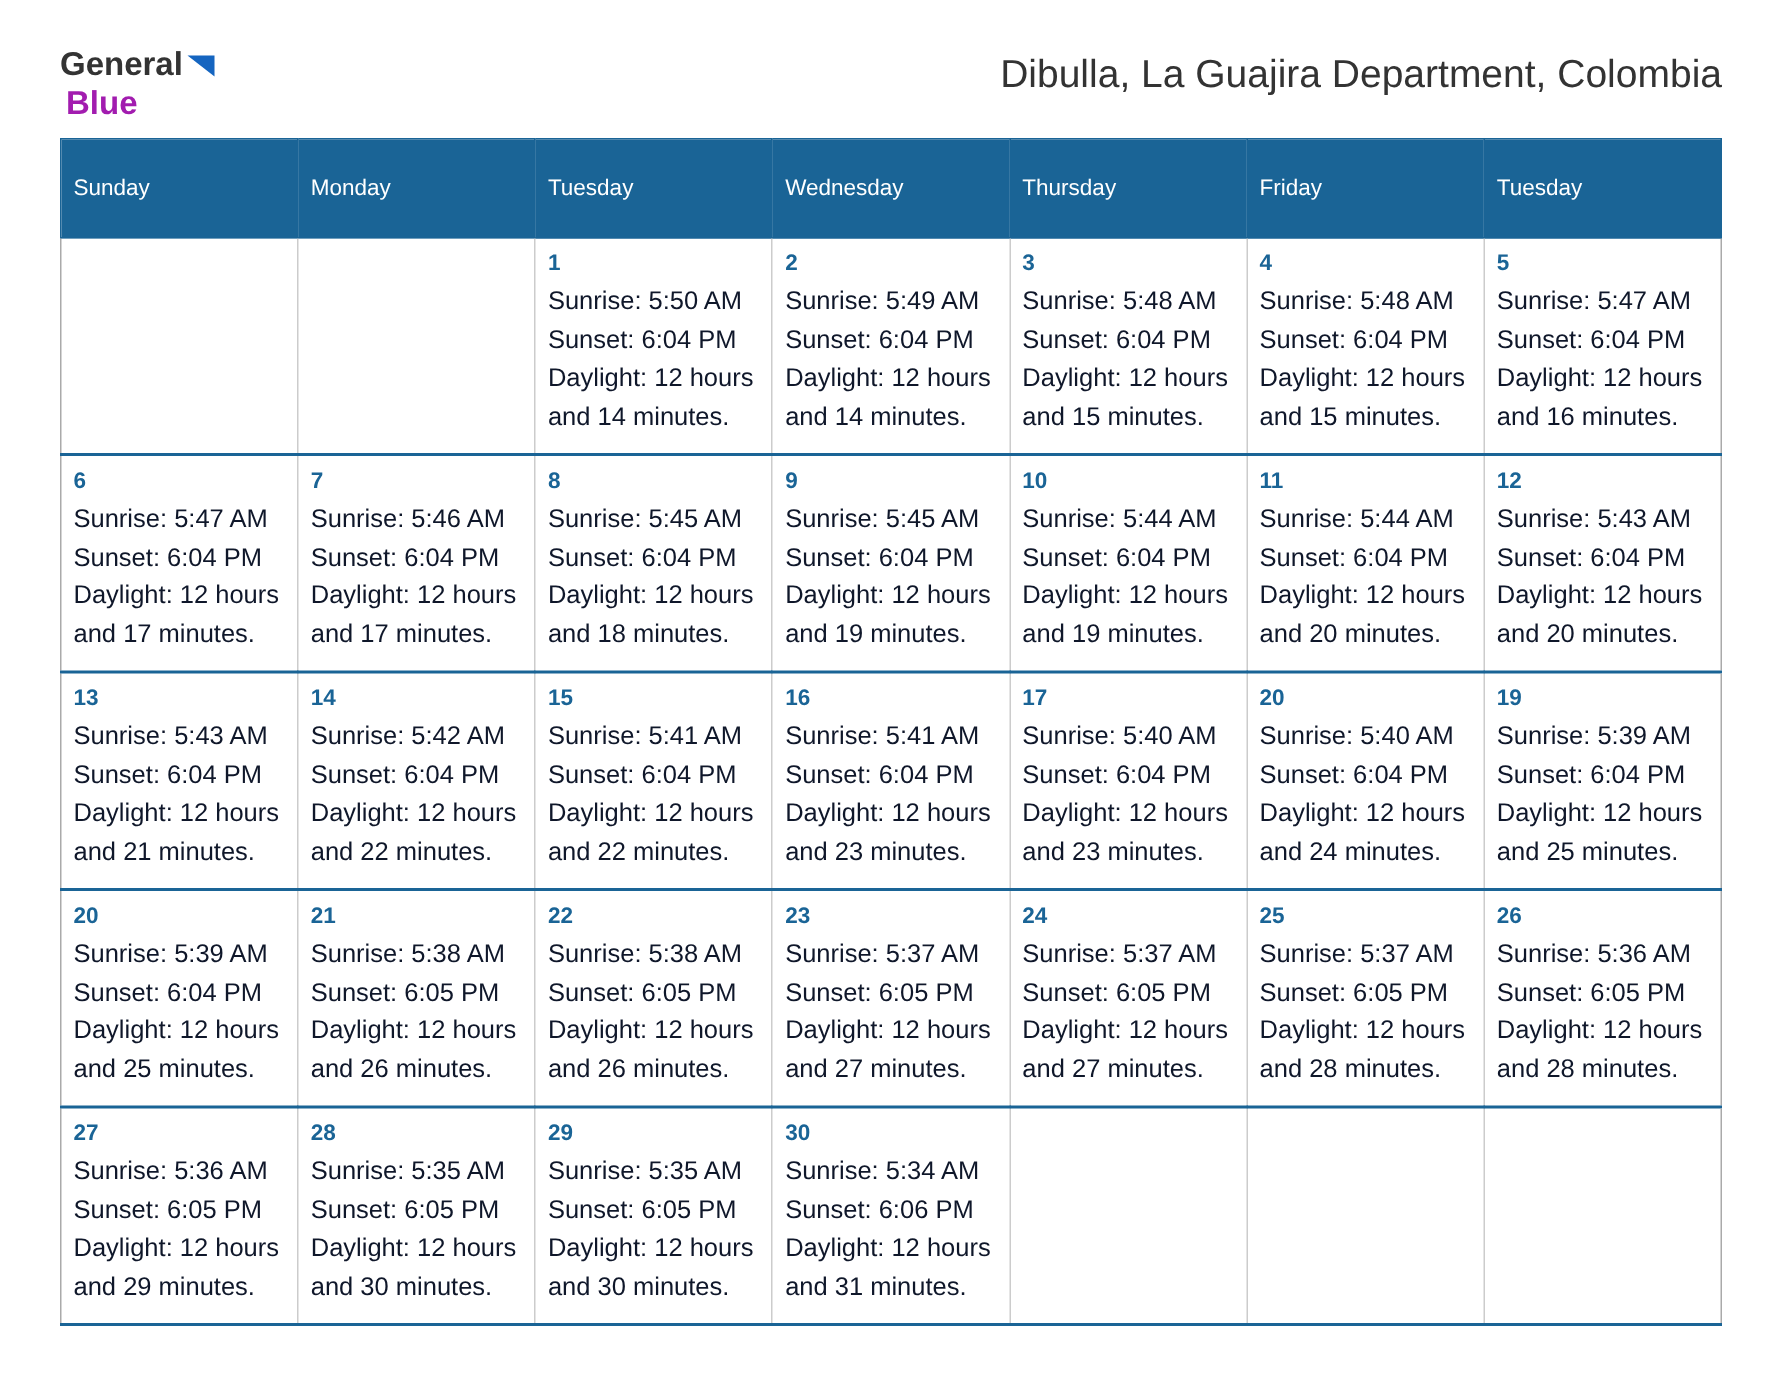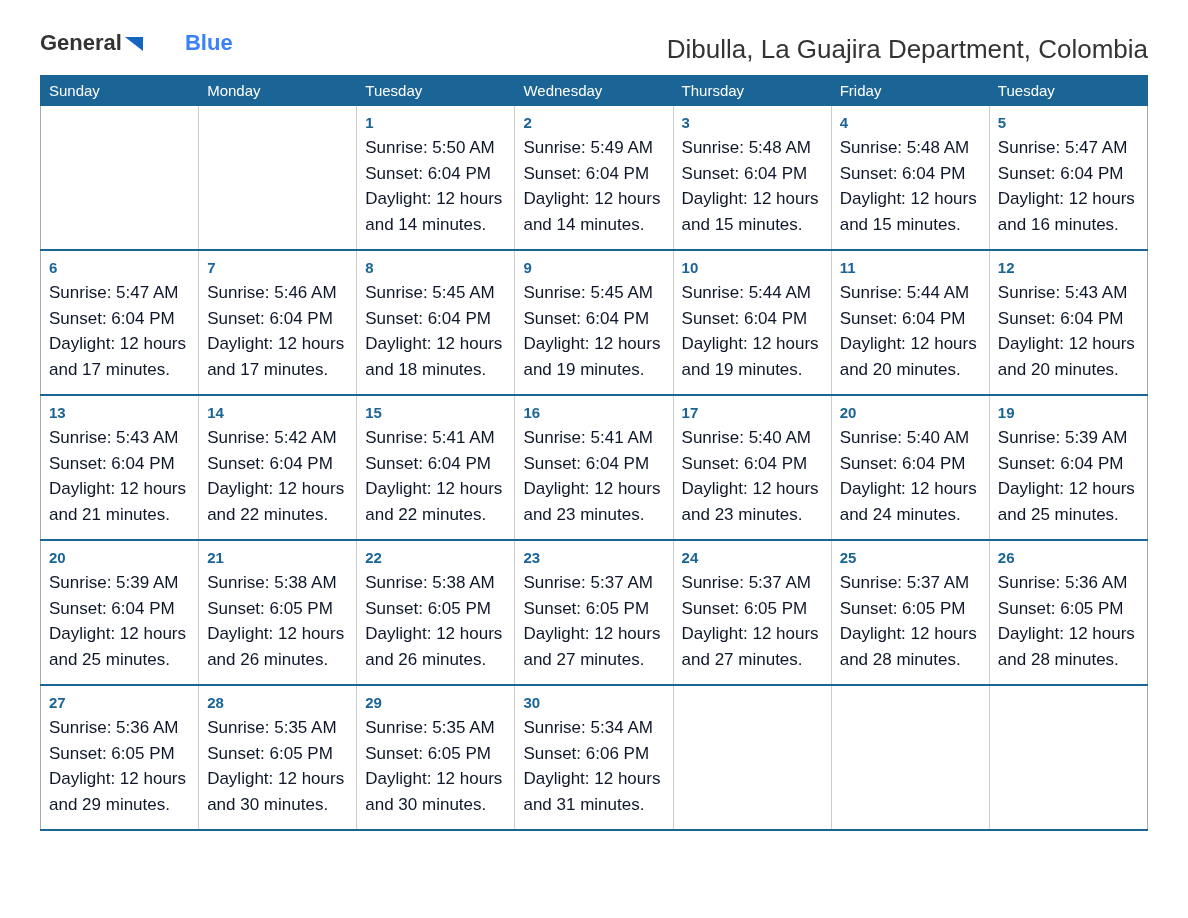--- a/index.html
+++ b/index.html
@@ -33,21 +33,21 @@
     .calendar {
       width: 100%;
       border-collapse: collapse;
       margin-top: 10px;
     }
     .calendar thead tr {
       background-color: #1a6496;
     }
     .calendar thead th {
       color: #fff;
-      padding: 6px 8px;
+      padding: 24px 8px;
       text-align: left;
       font-size: 15px;
       font-weight: normal;
       border: 1px solid #1a6496;
     }
     .calendar tbody tr {
       border-bottom: 2px solid #1a6496;
     }
     .calendar tbody td {
       vertical-align: top;
@@ -75,23 +75,22 @@
     .day-info {
       font-size: 17px;
       color: #0f172a;
       line-height: 1.5;
     }
     .empty-cell {
       background: #fff;
     }
     .logo-wrapper {
       display: flex;
-      flex-direction: row;
+      flex-direction: column;
       align-items: flex-start;
-      gap: 36px;
     }
     .logo-line1 {
       display: flex;
       align-items: center;
     }
     .logo-line2 {
       margin-left: 2px;
     }
   </style>
 </head>
@@ -99,21 +98,21 @@
 
 <div class="header-row">
   <div class="logo-wrapper">
     <div class="logo-line1">
       <span style="font-size:22px;font-weight:bold;color:#333;">General</span>
       <svg width="22" height="22" viewBox="0 0 22 22" style="margin-left:1px;margin-top:2px;">
         <polygon points="2,4 20,4 20,18" fill="#1565c0"></polygon>
       </svg>
     </div>
     <div class="logo-line2">
-      <span style="font-size:22px;font-weight:bold;color:#3b82f6;margin-left:2px;">Blue</span>
+      <span style="font-size:22px;font-weight:bold;color:#a21caf;margin-left:2px;">Blue</span>
     </div>
   </div>
   <div class="title-block">
     <div class="location-title">Dibulla, La Guajira Department, Colombia</div>
   </div>
 </div>
 
 <table class="calendar">
   <thead>
     <tr id="header-row">

